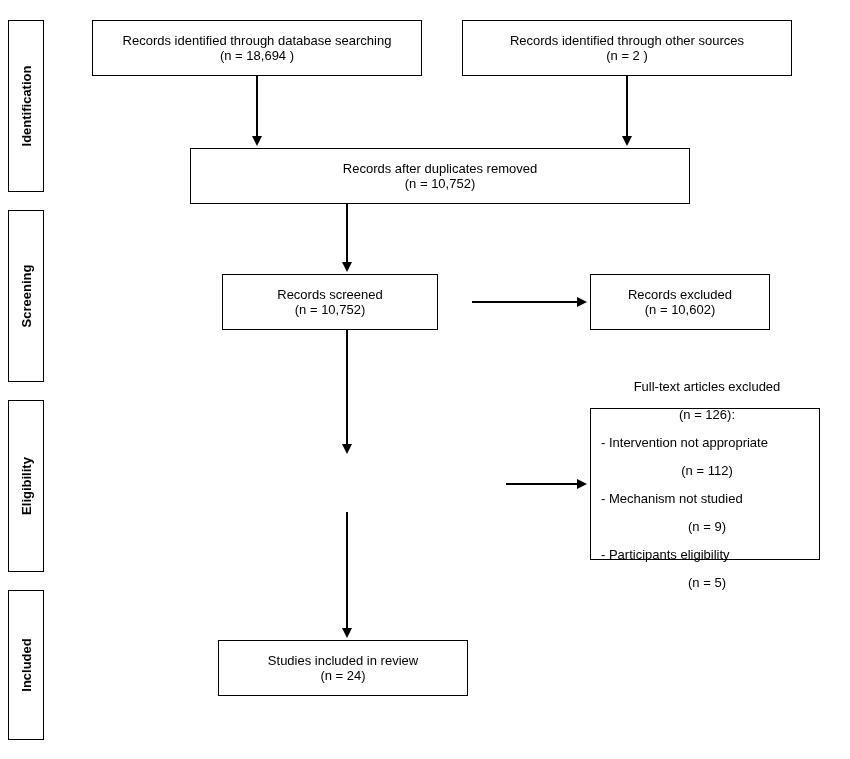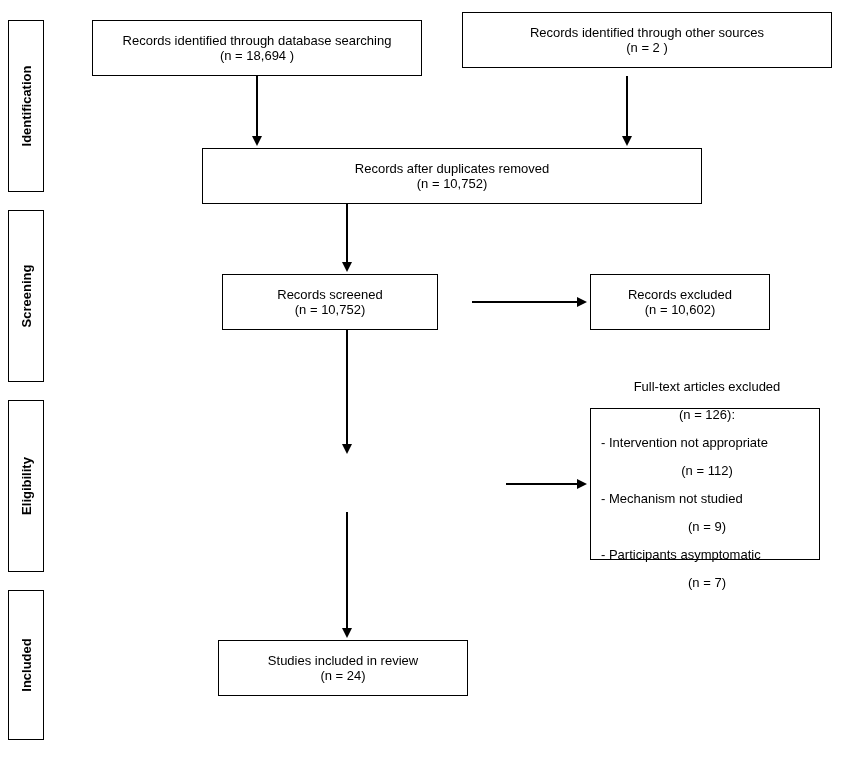--- a/index.html
+++ b/index.html
@@ -82,32 +82,32 @@
     <span>Eligibility</span>
   </div>
   <div class="phase" style="left:8px; top:590px; height:150px">
     <span>Included</span>
   </div>
 
   <div class="box" style="left:92px; top:20px; width:330px; height:56px">
     <div>Records identified through database searching</div>
     <div>(n = 18,694 )</div>
   </div>
-  <div class="box" style="left:462px; top:12px; width:370px; height:56px">
+  <div class="box" style="left:462px; top:20px; width:330px; height:56px">
     <div>Records identified through other sources</div>
     <div>(n = 2 )</div>
   </div>
 
   <div class="line" style="left:256px; top:76px; width:2px; height:60px"></div>
   <div class="arrowhead arrow-down" style="left:252px; top:136px"></div>
 
   <div class="line" style="left:626px; top:76px; width:2px; height:60px"></div>
   <div class="arrowhead arrow-down" style="left:622px; top:136px"></div>
 
-  <div class="box" style="left:202px; top:148px; width:500px; height:56px">
+  <div class="box" style="left:190px; top:148px; width:500px; height:56px">
     <div>Records after duplicates removed</div>
     <div>(n = 10,752)</div>
   </div>
 
   <div class="line" style="left:346px; top:204px; width:2px; height:58px"></div>
   <div class="arrowhead arrow-down" style="left:342px; top:262px"></div>
 
   <div class="box" style="left:222px; top:274px; width:216px; height:56px">
     <div>Records screened</div>
     <div>(n = 10,752)</div>
@@ -128,22 +128,22 @@
   <div class="line" style="left:506px; top:483px; width:71px; height:2px"></div>
   <div class="arrowhead arrow-right" style="left:577px; top:479px"></div>
 
   <div class="box ml" style="left:590px; top:408px; width:230px; height:152px">
     <div style="align-self:center;text-align:center">Full-text articles excluded</div>
     <div style="align-self:center;text-align:center">(n = 126):</div>
     <div>- Intervention not appropriate</div>
     <div style="align-self:center">(n = 112)</div>
     <div>- Mechanism not studied</div>
     <div style="align-self:center">(n = 9)</div>
-    <div>- Participants asymptomatic</div>
-    <div style="align-self:center">(n = 7)</div>
+    <div>- Participants eligibility</div>
+    <div style="align-self:center">(n = 5)</div>
   </div>
 
   <div class="line" style="left:346px; top:512px; width:2px; height:116px"></div>
   <div class="arrowhead arrow-down" style="left:342px; top:628px"></div>
 
   <div class="box" style="left:218px; top:640px; width:250px; height:56px">
     <div>Studies included in review</div>
     <div>(n = 24)</div>
   </div>
 

